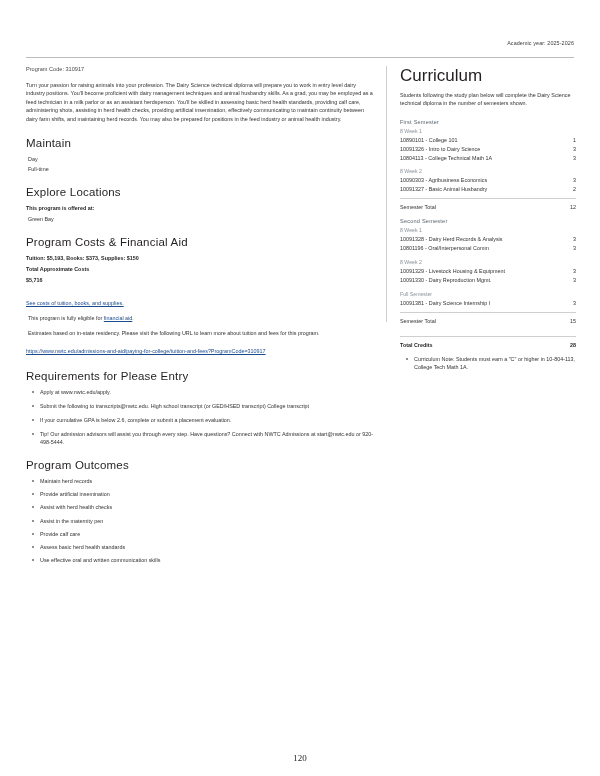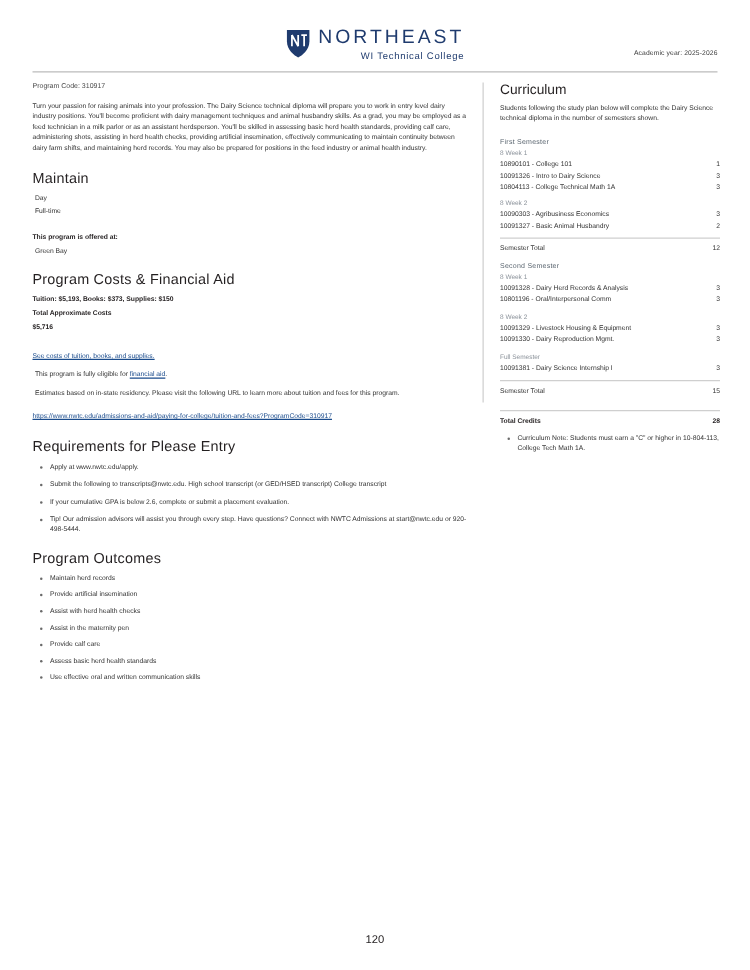--- a/index.html
+++ b/index.html
@@ -170,21 +170,21 @@
     left: -8px;
     top: 3px;
     width: 2px;
     height: 2px;
     border-radius: 50%;
     background: #6a6a6a;
   }
   ul.bullets.tight li { margin-bottom: 5px; }
   
   .curr-title {
-    font-size: 11px;
+    font-size: 17px;
     font-weight: 400;
     color: #231f20;
     margin: 0 0 5px 0;
   }
   .curr-intro {
     font-size: 5.4px;
     line-height: 1.55;
     color: #333;
     margin: 0 0 11px 0;
   }
@@ -241,61 +241,50 @@
     width: 2px;
     height: 2px;
     border-radius: 50%;
     background: #6a6a6a;
   }
   
   .page-number {
     position: absolute;
     left: 0;
     right: 0;
-    bottom: 20px;
+    bottom: 13px;
     text-align: center;
     font-size: 9px;
     color: #231f20;
+    font-family: Liberation Serif, serif;
   }
 </style>
 </head>
 <body>
 
 <div class="page">
 
   <div class="header">
-    <div class="logo-wrap">
-      <span class="logo-mark">
-        <svg width="20" height="24" viewBox="0 0 20 24" xmlns="http://www.w3.org/2000/svg">
-          <path d="M1 1 H19 L19 10 C19 17 13 21.5 10 23 C7 21.5 1 17 1 10 Z" fill="#1f3b6e"></path>
-          <path d="M5 5 L5 14 M5 5 L10 14 M10 5 L10 14" stroke="#ffffff" stroke-width="1.4" fill="none"></path>
-          <path d="M12.5 5 L17 5 M14.75 5 L14.75 14" stroke="#ffffff" stroke-width="1.4" fill="none"></path>
-        </svg>
-      </span>
-      <span class="logo-text">
-        <span class="logo-title">NORTHEAST</span>
-        <span class="logo-sub">WI Technical College</span>
-      </span>
-    </div>
     <div class="academic-year">Academic year: 2025-2026</div>
     <div class="header-rule"></div>
   </div>
 
   <div class="left-col">
 
     <p class="program-code">Program Code: 310917</p>
     <p class="intro">Turn your passion for raising animals into your profession. The Dairy Science technical diploma will prepare you to work in entry level dairy industry positions. You'll become proficient with dairy management techniques and animal husbandry skills. As a grad, you may be employed as a feed technician in a milk parlor or as an assistant herdsperson. You'll be skilled in assessing basic herd health standards, providing calf care, administering shots, assisting in herd health checks, providing artificial insemination, effectively communicating to maintain continuity between dairy farm shifts, and maintaining herd records. You may also be prepared for positions in the feed industry or animal health industry.</p>
 
     <div class="section">
       <h2 class="sec">Maintain</h2>
       <div class="plain-line">Day</div>
       <div class="plain-line">Full-time</div>
     </div>
 
     <div class="section">
+      <h2 class="sec">Explore Locations</h2>
       <div class="bold-line">This program is offered at:</div>
       <div class="sub-line">Green Bay</div>
     </div>
 
     <div class="section">
       <h2 class="sec">Program Costs &amp; Financial Aid</h2>
       <div class="bold-line">Tuition: $5,193, Books: $373, Supplies: $150</div>
       <div class="bold-line">Total Approximate Costs</div>
       <div class="bold-line">$5,716</div>
       <div class="gap-s"></div>

